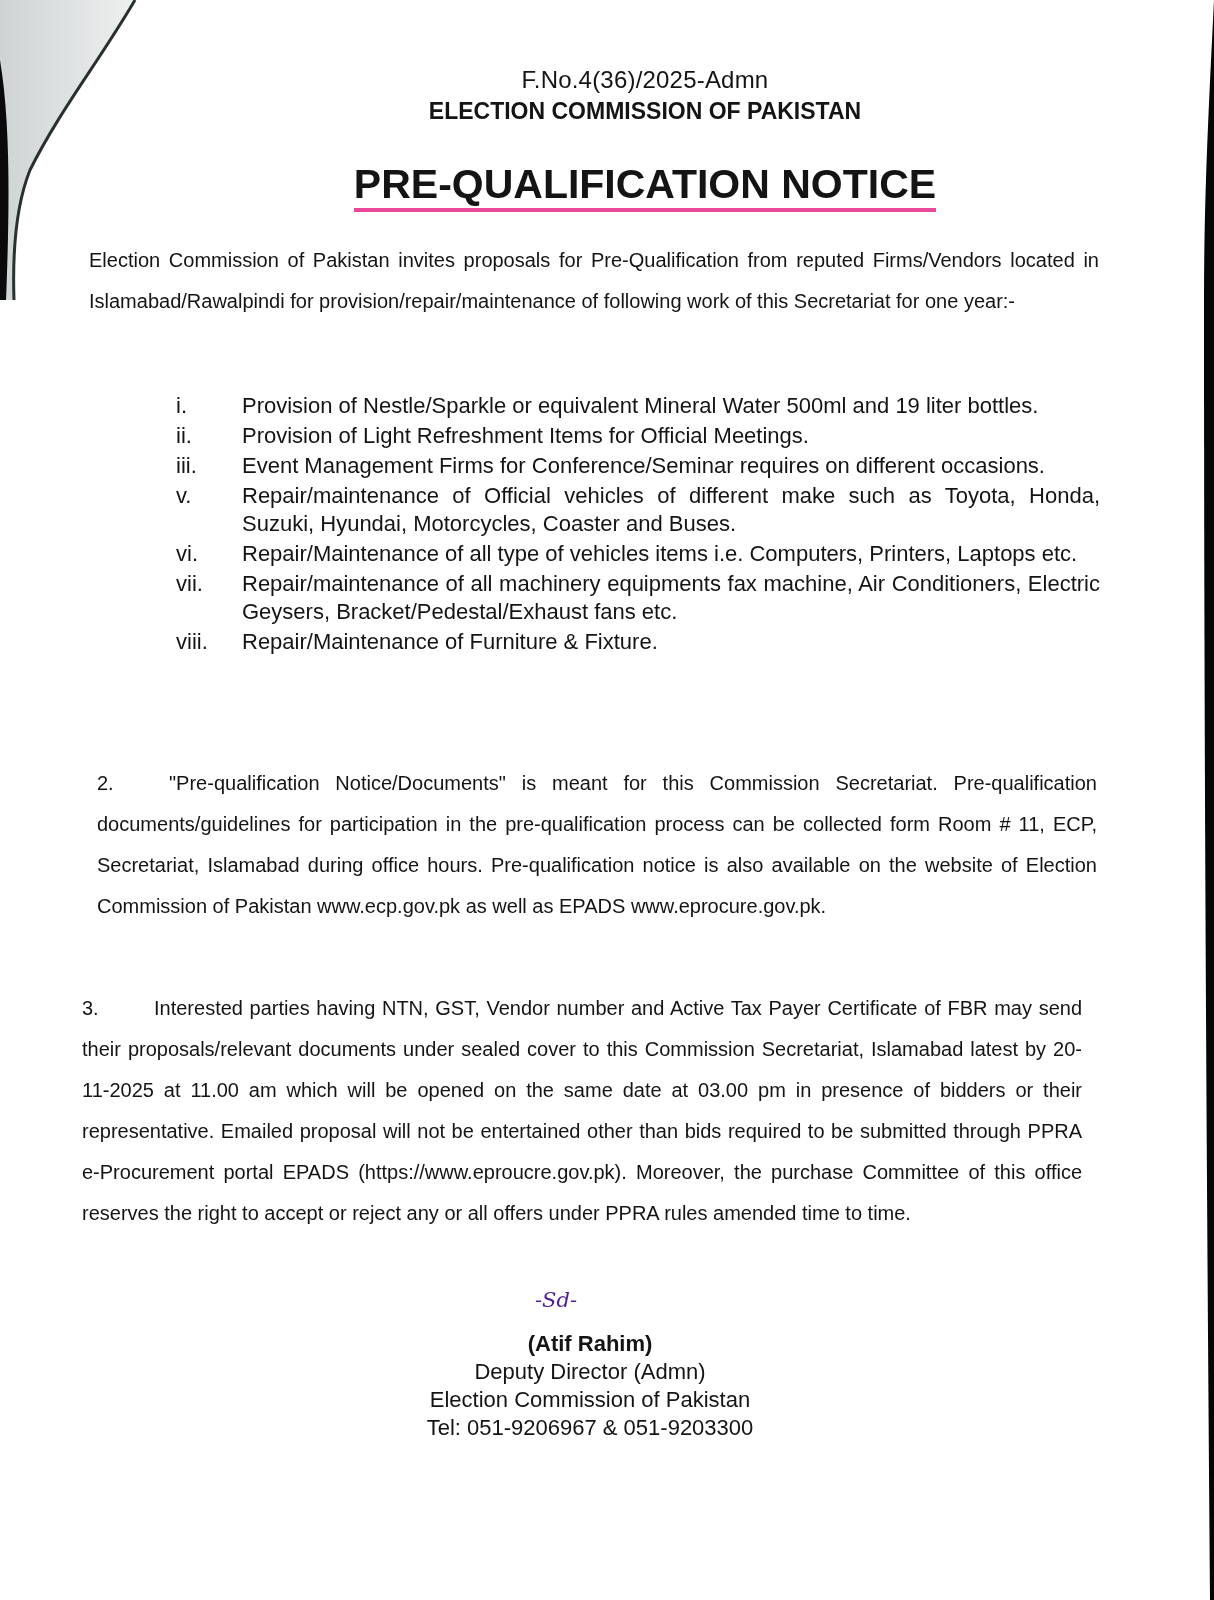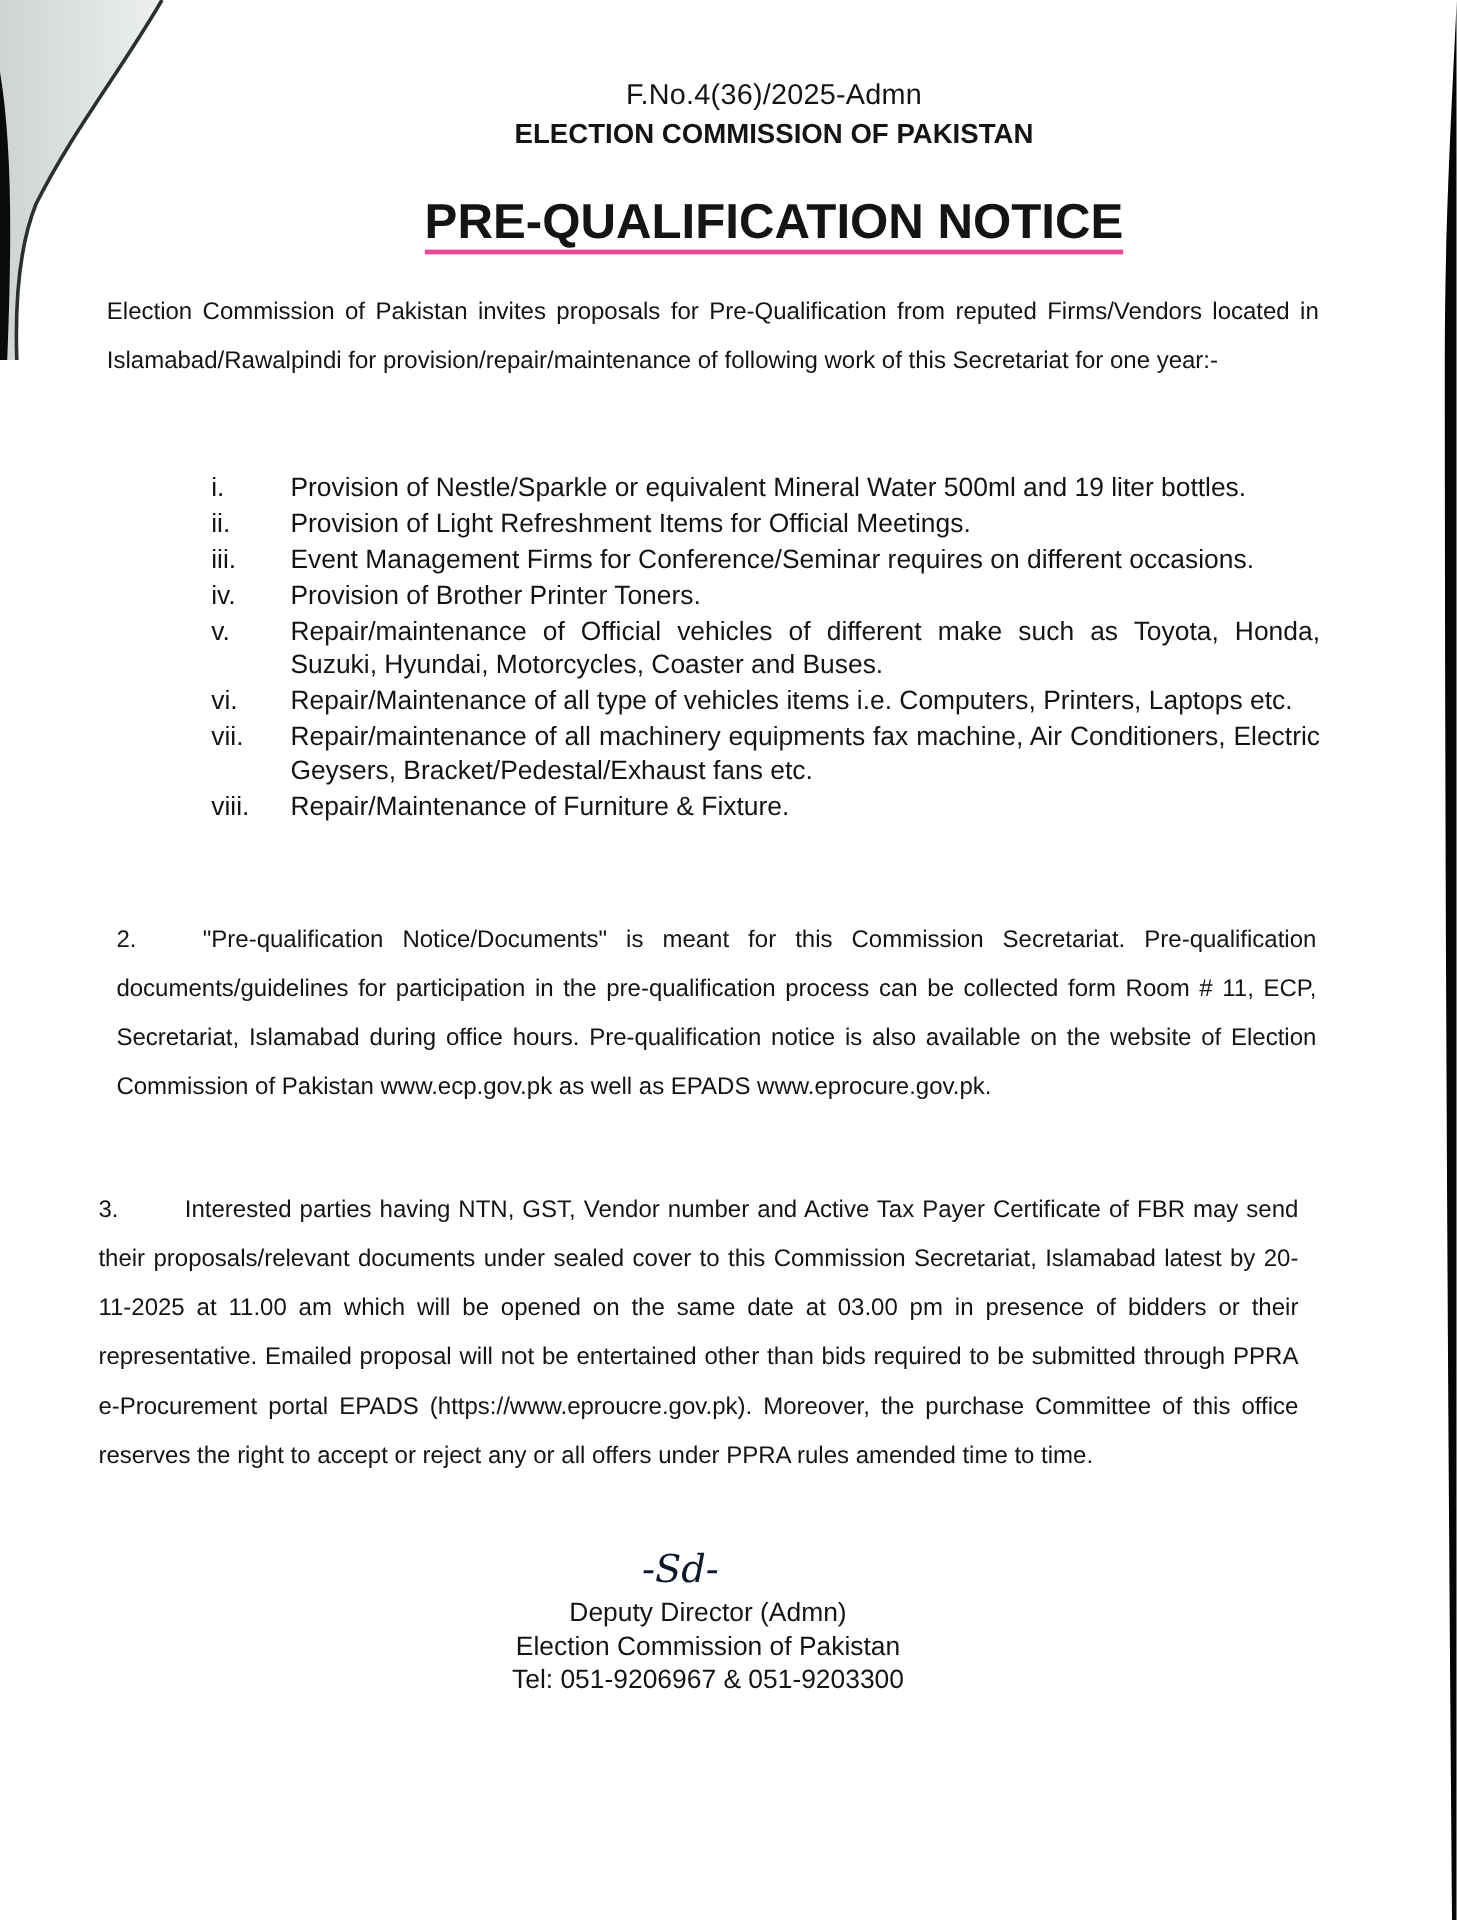--- a/index.html
+++ b/index.html
@@ -40,22 +40,22 @@
     position: absolute; left: 170px; top: 392px; width: 930px;
     font-size: 22px; line-height: 28px; margin: 0; padding: 0; list-style: none;
   }
   .list li { display: flex; margin-bottom: 2px; }
   .list .num { width: 66px; flex: none; padding-left: 6px; }
   .list .txt { flex: 1; text-align: justify; text-align-last: left; }
   .p2 { left: 97px; top: 763px; width: 1000px; }
   .p3 { left: 82px; top: 988px; width: 1000px; }
   .p-num { display: inline-block; width: 72px; }
   .signature-mark {
-    position: absolute; left: 535px; top: 1288px; font-size: 32px;
-    color: #0f172a; font-family: "DejaVu Serif", serif; font-style: italic;
+    position: absolute; left: 535px; top: 1288px; font-size: 21px;
+    color: #4c1d95; font-family: "DejaVu Serif", serif; font-style: italic;
   }
   .sig-block {
     position: absolute; left: 0; top: 1330px; width: 1180px; text-align: center;
     font-size: 22px; line-height: 28px;
   }
   .sig-block .name { font-weight: bold; }
 </style>
 </head>
 <body>
 
@@ -89,24 +89,20 @@
     </li>
   <li>
       <span class="num">ii.</span>
       <span class="txt">Provision of Light Refreshment Items for Official Meetings.</span>
     </li>
   <li>
       <span class="num">iii.</span>
       <span class="txt">Event Management Firms for Conference/Seminar requires on different occasions.</span>
     </li>
   <li>
-      <span class="num">iv.</span>
-      <span class="txt">Provision of Brother Printer Toners.</span>
-    </li>
-  <li>
       <span class="num">v.</span>
       <span class="txt">Repair/maintenance of Official vehicles of different make such as Toyota, Honda, Suzuki, Hyundai, Motorcycles, Coaster and Buses.</span>
     </li>
   <li>
       <span class="num">vi.</span>
       <span class="txt">Repair/Maintenance of all type of vehicles items i.e. Computers, Printers, Laptops etc.</span>
     </li>
   <li>
       <span class="num">vii.</span>
       <span class="txt">Repair/maintenance of all machinery equipments fax machine, Air Conditioners, Electric Geysers, Bracket/Pedestal/Exhaust fans etc.</span>
@@ -121,16 +117,17 @@
   <span class="p-num">2.</span><span>"Pre-qualification Notice/Documents" is meant for this Commission Secretariat. Pre-qualification documents/guidelines for participation in the pre-qualification process can be collected form Room # 11, ECP, Secretariat, Islamabad during office hours. Pre-qualification notice is also available on the website of Election Commission of Pakistan www.ecp.gov.pk as well as EPADS www.eprocure.gov.pk.</span>
 </div>
 
 <div class="para p3">
   <span class="p-num">3.</span><span>Interested parties having NTN, GST, Vendor number and Active Tax Payer Certificate of FBR may send their proposals/relevant documents under sealed cover to this Commission Secretariat, Islamabad latest by 20-11-2025 at 11.00 am which will be opened on the same date at 03.00 pm in presence of bidders or their representative. Emailed proposal will not be entertained other than bids required to be submitted through PPRA e-Procurement portal EPADS (https://www.eproucre.gov.pk). Moreover, the purchase Committee of this office reserves the right to accept or reject any or all offers under PPRA rules amended time to time.</span>
 </div>
 
 <div class="signature-mark">-Sd-</div>
 
 <div class="sig-block">
+  <div class="name">(Atif Rahim)</div>
   <div>Deputy Director (Admn)</div>
   <div>Election Commission of Pakistan</div>
   <div>Tel: 051-9206967 &amp; 051-9203300</div>
 </div>
 
 </body></html>

